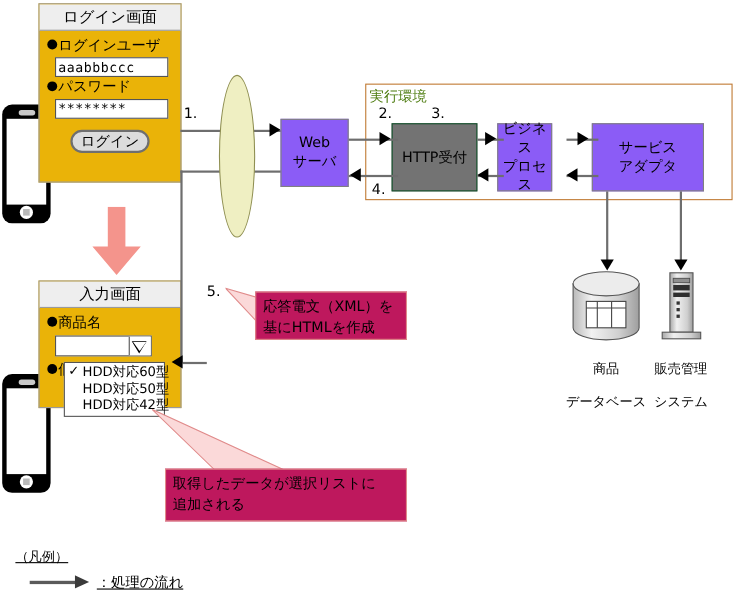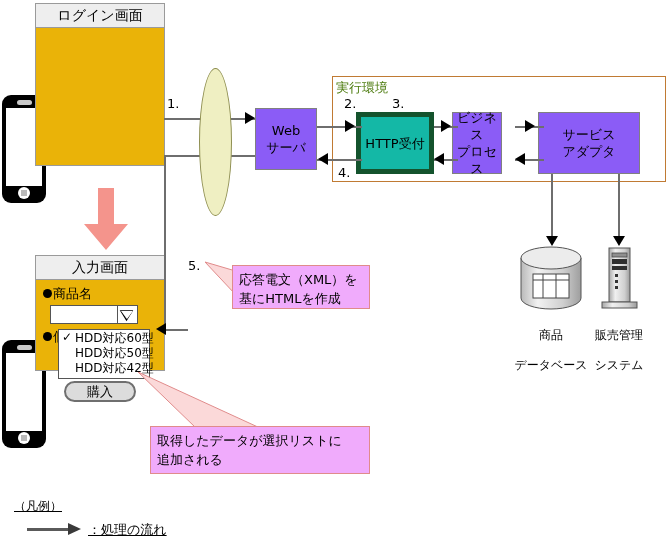--- a/index.html
+++ b/index.html
@@ -60,42 +60,42 @@
     font-family:"DejaVu Sans","Liberation Sans",sans-serif;
   }
   .droplist .item .chk{position:absolute;left:3px;top:-1px;font-size:12px;}
 
   
   .fbox{
     position:absolute;box-sizing:border-box;background:#8b5cf6;border:1px solid #808080;
     display:flex;flex-direction:column;align-items:center;justify-content:center;
     font-size:13px;line-height:17px;text-align:center;color:#000;
   }
-  .fbox.http{background:#14b8a6;border:5px solid #14532d;}
+  .fbox.http{background:#737373;border:1px solid #14532d;}
   .envbox{position:absolute;box-sizing:border-box;border:1.5px solid #c07a33;background:transparent;}
   .envlabel{position:absolute;font-size:13px;color:#4d7c0f;white-space:nowrap;}
 
   .stepnum{position:absolute;font-size:13px;color:#000;font-family:"DejaVu Sans","Liberation Sans",sans-serif;}
 
   
   .ellipse{position:absolute;background:#efefc2;border:1.5px solid #8f8f52;border-radius:50%;}
 
   
   .ln{position:absolute;background:#6e6e6e;}
   .lnh{height:1.5px;}
   .lnv{width:1.5px;}
   .arrowR{position:absolute;width:0;height:0;border-top:6px solid transparent;border-bottom:6px solid transparent;border-left:10px solid #000;}
   .arrowL{position:absolute;width:0;height:0;border-top:6px solid transparent;border-bottom:6px solid transparent;border-right:10px solid #000;}
   .arrowD{position:absolute;width:0;height:0;border-left:6px solid transparent;border-right:6px solid transparent;border-top:10px solid #000;}
 
   
   .bigarrow{position:absolute;}
   
   .callout{
-    position:absolute;box-sizing:border-box;background:#f0abfc;border:1px solid #e08b8b;
+    position:absolute;box-sizing:border-box;background:#be185d;border:1px solid #e08b8b;
     font-size:13px;line-height:19px;padding:4px 6px;color:#000;white-space:pre-line;
   }
   .calloutTail{position:absolute;}
 
   
   .dbcap,.svcap{position:absolute;font-size:12px;line-height:15px;text-align:center;white-space:pre-line;}
 
   
   .legend-t{position:absolute;font-size:12px;}
   .legend-line{position:absolute;height:3px;background:#5a5a5a;}
@@ -110,20 +110,33 @@
   <div class="home"></div>
 </div>
 <div class="phone" style="left:2px;top:340px;">
   <div class="spk"></div>
   <div class="scr"></div>
   <div class="home"></div>
 </div>
 
 <div class="panel" style="left:35px;top:3px;width:130px;height:163px;">
   <div class="titlebar">ログイン画面</div>
+  <div class="body">
+    <div class="lbl">
+      <span class="bullet"></span><span>ログインユーザ</span>
+    </div>
+    <div class="tbox" style="width:103px;">aaabbbccc</div>
+    <div class="lbl">
+      <span class="bullet"></span><span>パスワード</span>
+    </div>
+    <div class="tbox" style="width:103px;">********</div>
+    <div style="display:flex;justify-content:center;margin-top:10px;">
+      <div class="btn-pill">ログイン</div>
+    </div>
+  </div>
 </div>
 
 <div class="bigarrow" style="left:80px;top:188px;">
   <svg width="52" height="64" viewBox="0 0 52 64">
     <polygon points="18,0 34,0 34,36 48,36 26,62 4,36 18,36" fill="#f4948c"></polygon>
   </svg>
 </div>
 
 <div class="panel" style="left:35px;top:255px;width:130px;height:116px;">
   <div class="titlebar">入力画面</div>
@@ -134,23 +147,20 @@
     <div class="combo" style="margin-top:3px;">
       <span style="font-size:12px;padding-left:3px;"></span>
       <div class="arrowbtn">
         <svg width="17" height="17" viewBox="0 0 17 17" style="position:absolute;left:0;top:0;">
           <polygon points="3,5 14,5 8.5,14" fill="none" stroke="#000" stroke-width="1.4"></polygon>
         </svg>
       </div>
     </div>
     <div class="lbl" style="margin-top:4px;">
       <span class="bullet"></span><span>個数</span>
-    </div>
-    <div style="display:flex;justify-content:center;margin-top:36px;">
-      <div class="btn-pill">購入</div>
     </div>
   </div>
 
   <div class="droplist" style="left:22px;top:73px;">
     <div class="item">
       <span class="chk">✓</span>
       <span>HDD対応60型</span>
     </div>
     <div class="item">
       <span class="chk"></span>

